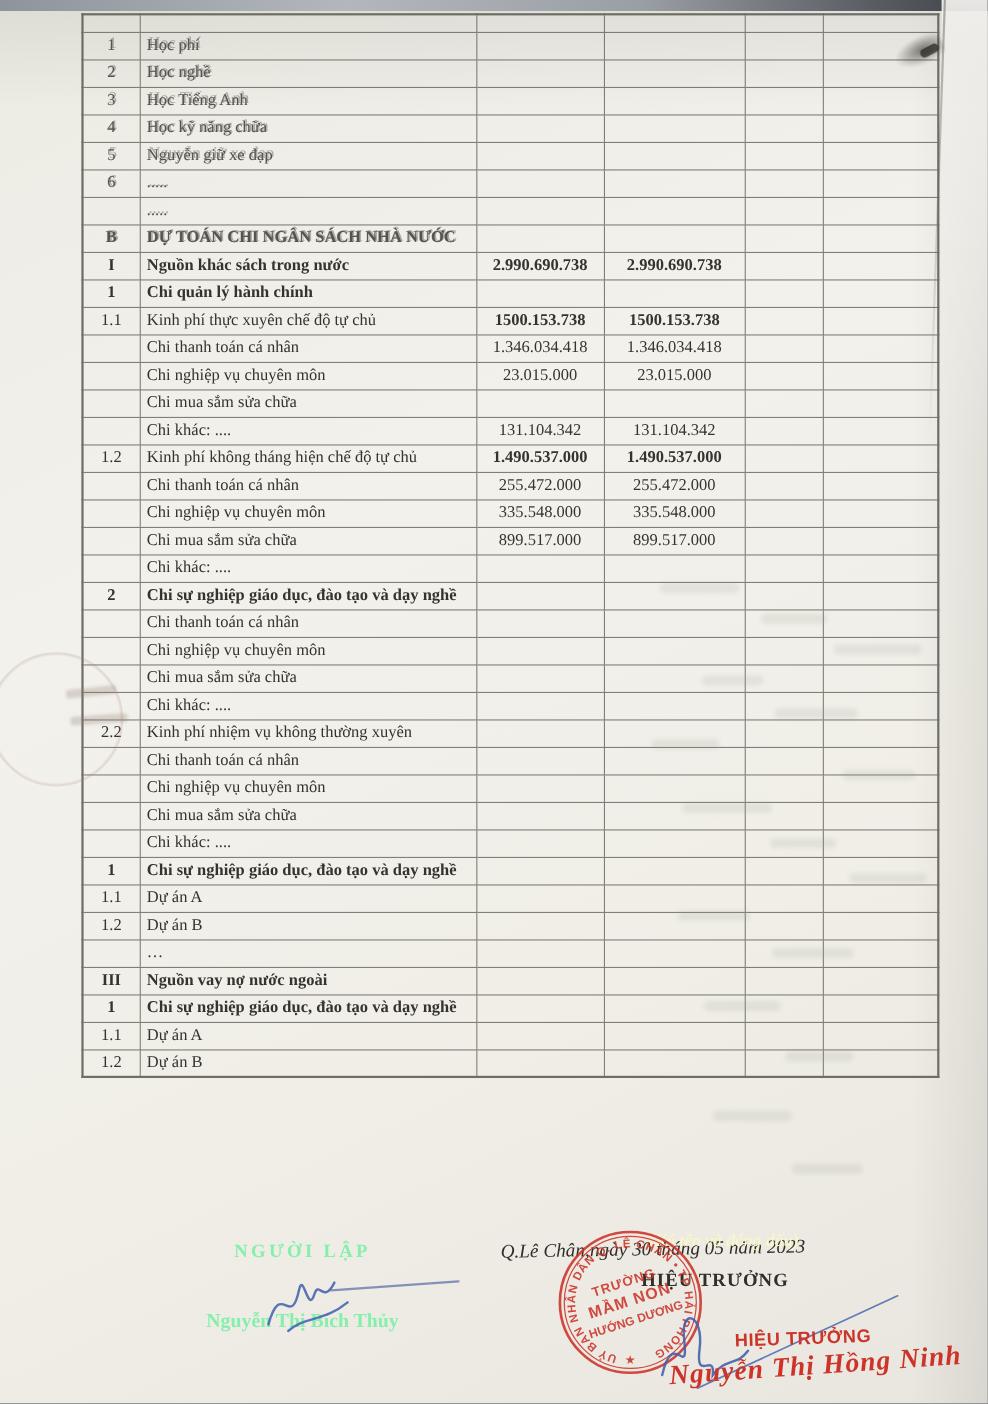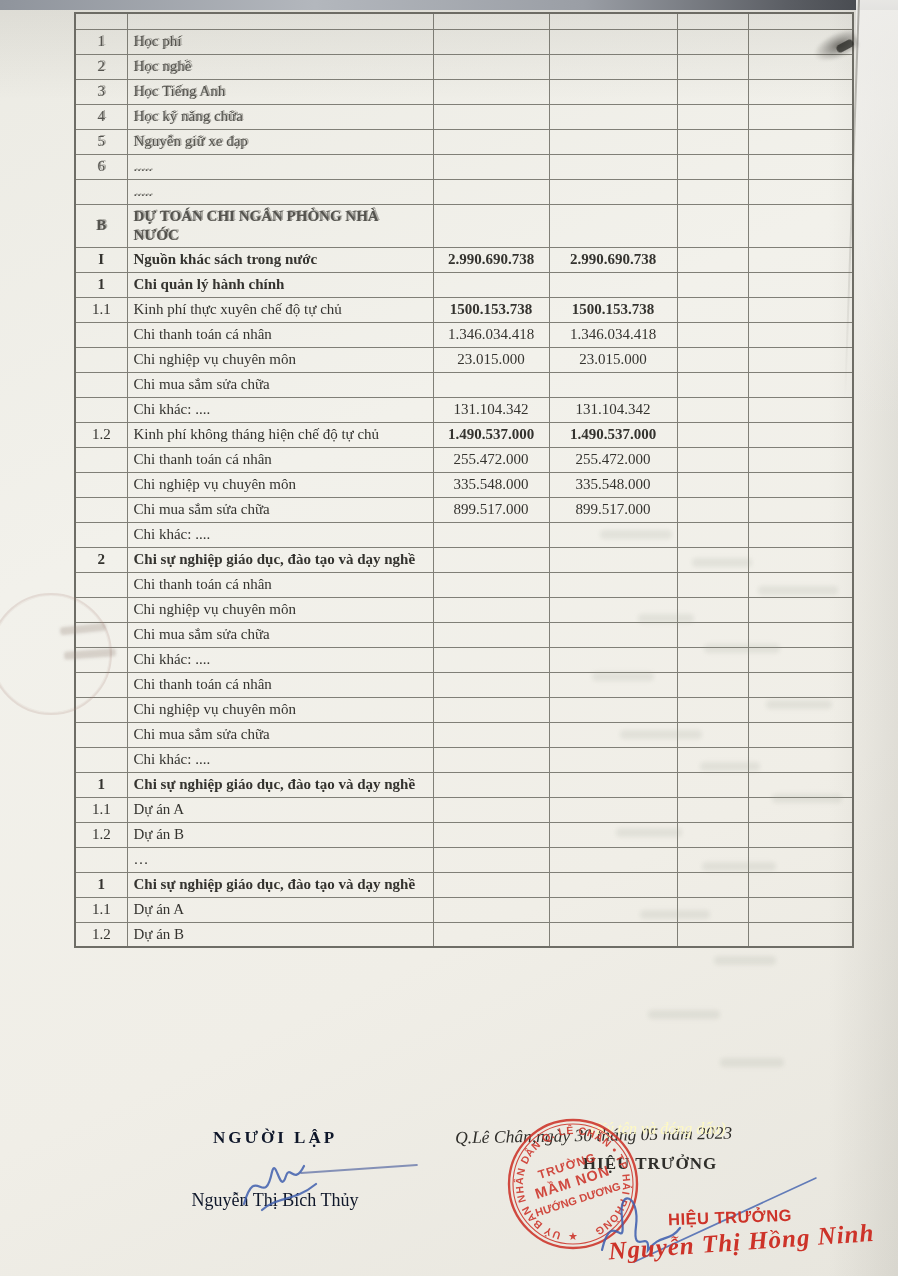--- a/index.html
+++ b/index.html
@@ -70,24 +70,24 @@
   
   .ghost-stamp{
     position:absolute;left:-10px;top:583px;width:118px;height:118px;border-radius:50%;
     border:2px solid rgba(168,128,118,.20);
     box-shadow:inset 0 0 0 1px rgba(168,128,118,.08);
   }
   .ghost-scribble{position:absolute;background:rgba(140,122,112,.28);filter:blur(1.6px);border-radius:3px;}
   .bleed{position:absolute;background:rgba(148,156,140,.16);filter:blur(2px);border-radius:5px;height:9px;}
 
   
-  .sign-left{position:absolute;left:140px;top:1128px;width:270px;text-align:center;color:#0f172a;}
+  .sign-left{position:absolute;left:140px;top:1128px;width:270px;text-align:center;color:#86efac;}
   .sign-left .title{font-weight:bold;font-size:17px;letter-spacing:3px;}
   .sign-left .note{font-style:italic;font-size:16px;margin-top:4px;}
-  .sign-left .name{font-weight:normal;font-size:18px;margin-top:42px;}
+  .sign-left .name{font-weight:bold;font-size:18px;margin-top:42px;}
   .pen-line{
     position:absolute;left:300px;top:1168px;width:118px;height:2px;
     background:rgba(62,84,152,.6);transform:rotate(-4deg);border-radius:2px;
   }
   .sig-left-svg{position:absolute;left:232px;top:1152px;}
 
   .date-line{
     position:absolute;left:455px;top:1124px;width:390px;
     font-style:italic;font-size:17.5px;color:#2f2e2a;transform:rotate(-1deg);
   }
@@ -189,21 +189,21 @@
         <tr class="ghost">
           <td class="col-no"></td>
           <td class="col-label">.....</td>
           <td class="col-v1"></td>
           <td class="col-v2"></td>
           <td class="col-c5"></td>
           <td class="col-c6"></td>
         </tr>
         <tr class="ghost bold-label">
           <td class="col-no">B</td>
-          <td class="col-label">DỰ TOÁN CHI NGÂN PHÒNG NHÀ NƯỚC</td>
+          <td class="col-label">DỰ TOÁN CHI NGÂN SÁCH NHÀ NƯỚC</td>
           <td class="col-v1"></td>
           <td class="col-v2"></td>
           <td class="col-c5"></td>
           <td class="col-c6"></td>
         </tr>
         <tr class="bold-label">
           <td class="col-no">I</td>
           <td class="col-label">Nguồn khác sách trong nước</td>
           <td class="col-v1">2.990.690.738</td>
           <td class="col-v2">2.990.690.738</td>
@@ -332,20 +332,28 @@
         </tr>
         <tr>
           <td class="col-no"></td>
           <td class="col-label">Chi khác: ....</td>
           <td class="col-v1"></td>
           <td class="col-v2"></td>
           <td class="col-c5"></td>
           <td class="col-c6"></td>
         </tr>
         <tr>
+          <td class="col-no">2.2</td>
+          <td class="col-label">Kinh phí nhiệm vụ không thường xuyên</td>
+          <td class="col-v1"></td>
+          <td class="col-v2"></td>
+          <td class="col-c5"></td>
+          <td class="col-c6"></td>
+        </tr>
+        <tr>
           <td class="col-no"></td>
           <td class="col-label">Chi thanh toán cá nhân</td>
           <td class="col-v1"></td>
           <td class="col-v2"></td>
           <td class="col-c5"></td>
           <td class="col-c6"></td>
         </tr>
         <tr>
           <td class="col-no"></td>
           <td class="col-label">Chi nghiệp vụ chuyên môn</td>
@@ -390,20 +398,28 @@
           <td class="col-no">1.2</td>
           <td class="col-label">Dự án B</td>
           <td class="col-v1"></td>
           <td class="col-v2"></td>
           <td class="col-c5"></td>
           <td class="col-c6"></td>
         </tr>
         <tr>
           <td class="col-no"></td>
           <td class="col-label">…</td>
+          <td class="col-v1"></td>
+          <td class="col-v2"></td>
+          <td class="col-c5"></td>
+          <td class="col-c6"></td>
+        </tr>
+        <tr class="bold-label">
+          <td class="col-no">III</td>
+          <td class="col-label">Nguồn vay nợ nước ngoài</td>
           <td class="col-v1"></td>
           <td class="col-v2"></td>
           <td class="col-c5"></td>
           <td class="col-c6"></td>
         </tr>
         <tr class="bold-label">
           <td class="col-no">1</td>
           <td class="col-label">Chi sự nghiệp giáo dục, đào tạo và dạy nghề</td>
           <td class="col-v1"></td>
           <td class="col-v2"></td>

